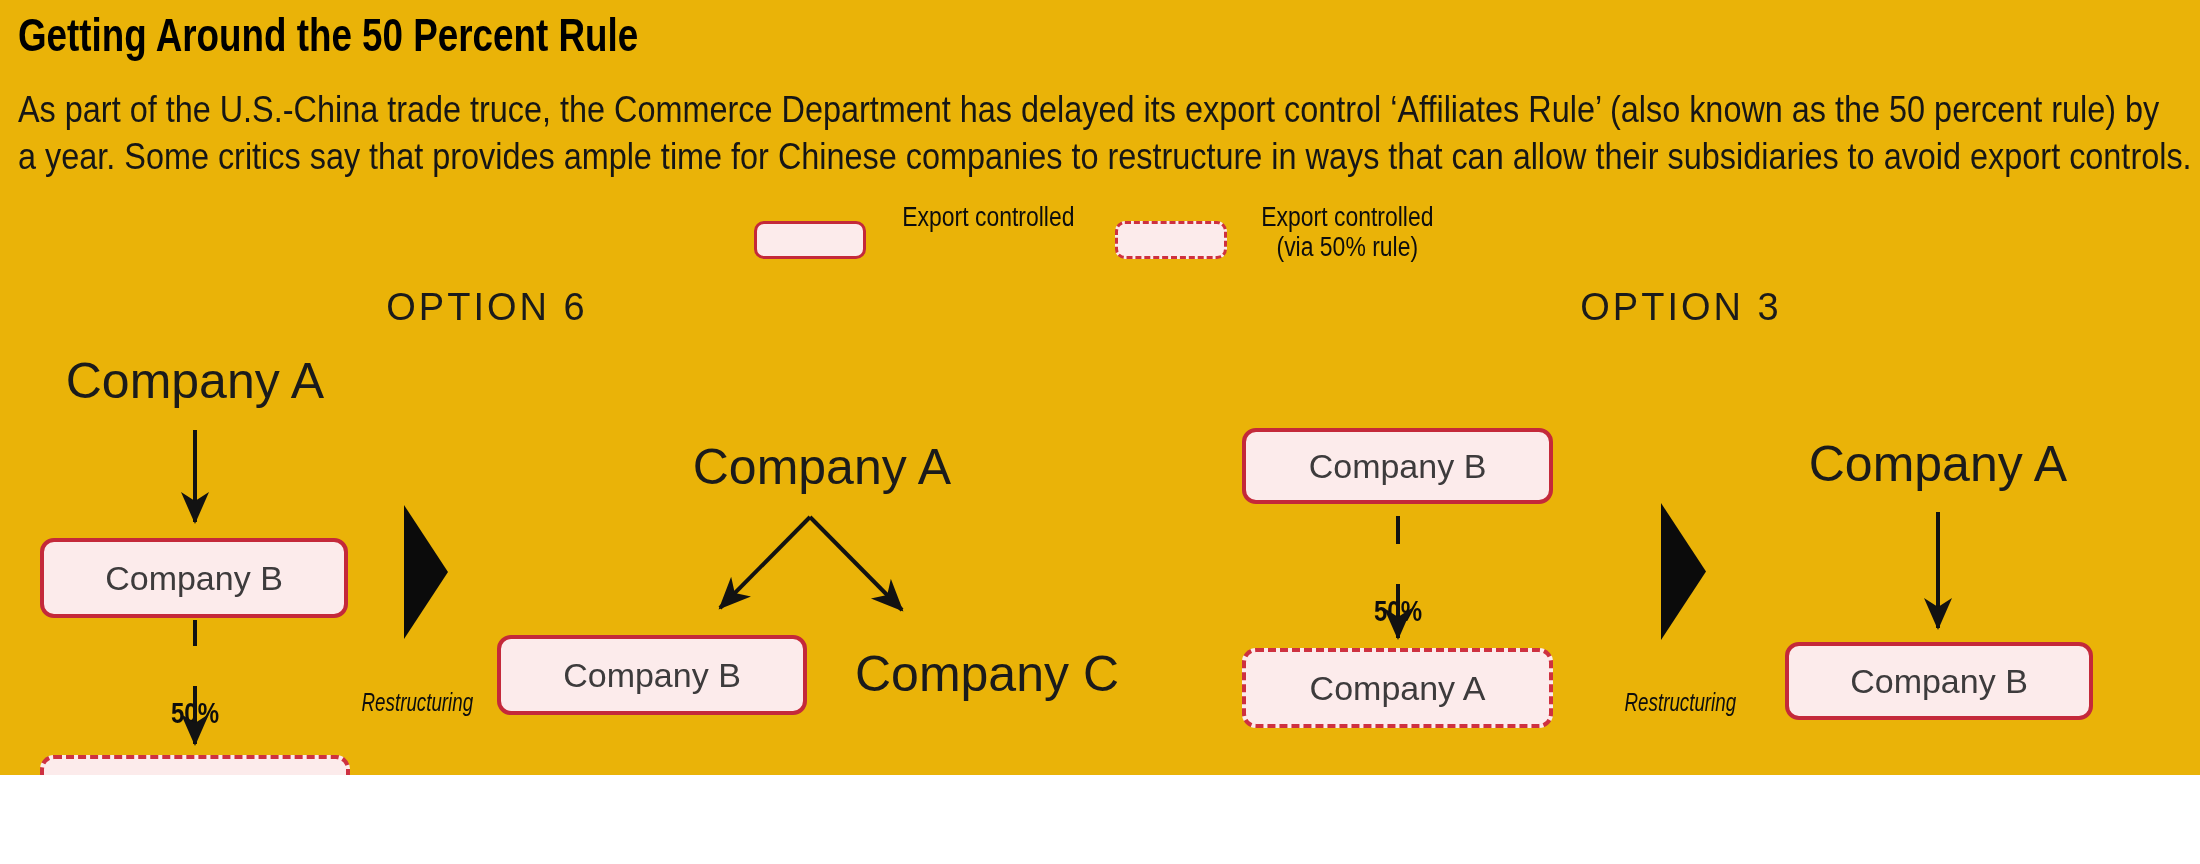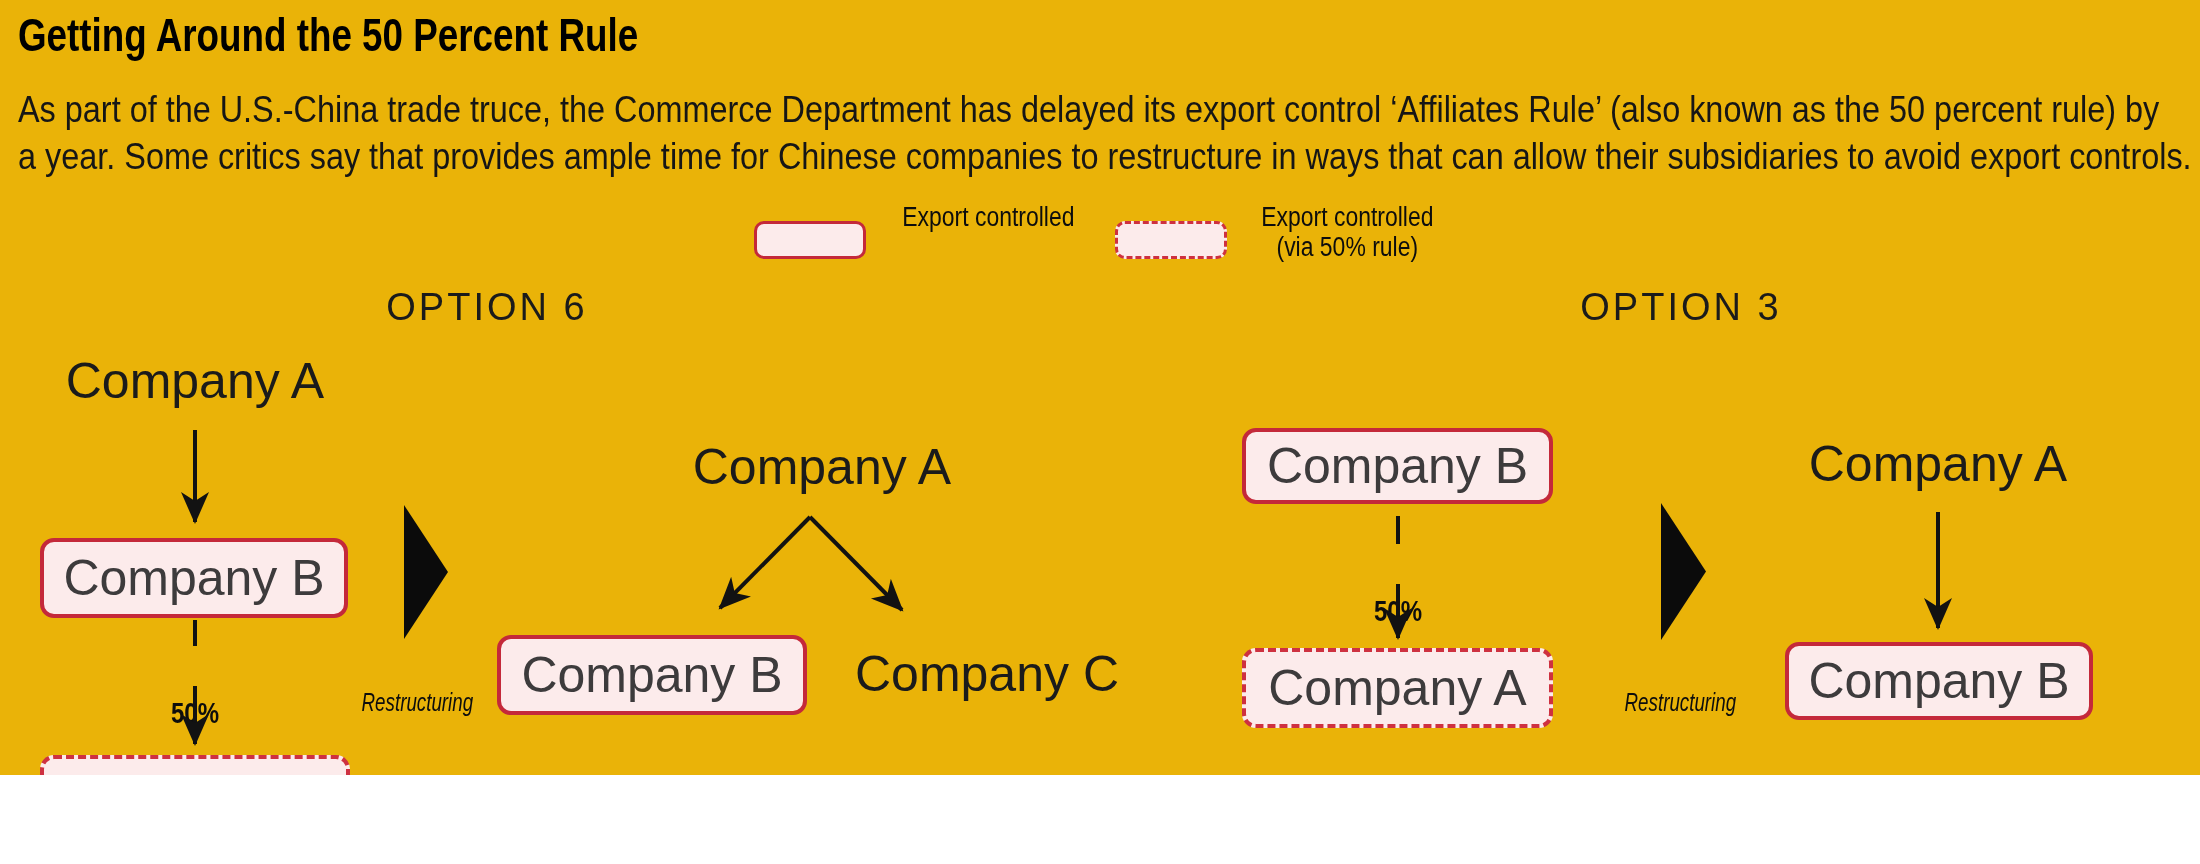--- a/index.html
+++ b/index.html
@@ -24,21 +24,21 @@
   .swatch.solid{border:3.5px solid var(--accent-red);}
   .swatch.dash{border:3.5px dashed var(--accent-red-dashed);}
   .legend-text{position:absolute;width:260px;text-align:center;font-size:27px;line-height:30px;font-weight:normal;color:#0d0d0d;}
   .legend-text .sq{display:inline-block;transform:scaleX(0.85);transform-origin:center top;white-space:nowrap;}
 
   
   .option-label{position:absolute;width:420px;text-align:center;font-size:38px;letter-spacing:3px;color:#1b1b1b;white-space:nowrap;}
   .company-plain{position:absolute;width:420px;text-align:center;font-size:50px;color:#1b1b1b;white-space:nowrap;}
   .cbox{position:absolute;box-sizing:border-box;border-radius:14px;background:var(--box-fill);
         border:4px solid var(--accent-red);display:flex;align-items:center;justify-content:center;
-        font-size:50px;color:var(--box-text);white-space:nowrap;}
+        font-size:34px;color:var(--box-text);white-space:nowrap;}
   .cbox.dashed{border:4.5px dashed var(--accent-red-dashed);}
   .pct-label{position:absolute;width:140px;text-align:center;font-size:30px;font-weight:bold;color:#0d0d0d;margin-top:48px;}
   .pct-label .sq{display:inline-block;transform:scaleX(0.80);transform-origin:center top;}
   .restruct-label{position:absolute;width:260px;text-align:center;font-size:25px;font-style:italic;color:#0d0d0d;margin-top:32px;}
   .restruct-label .sq{display:inline-block;transform:scaleX(0.75);transform-origin:center top;white-space:nowrap;}
   .vline{position:absolute;width:4px;background:#121212;}
   .wedge{position:absolute;background:#0b0b0b;clip-path:polygon(0 0,100% 50%,0 100%);}
   .arrow-svg{position:absolute;overflow:visible;}
   .arrow-svg line{stroke:#121212;stroke-width:4;}
 </style>

